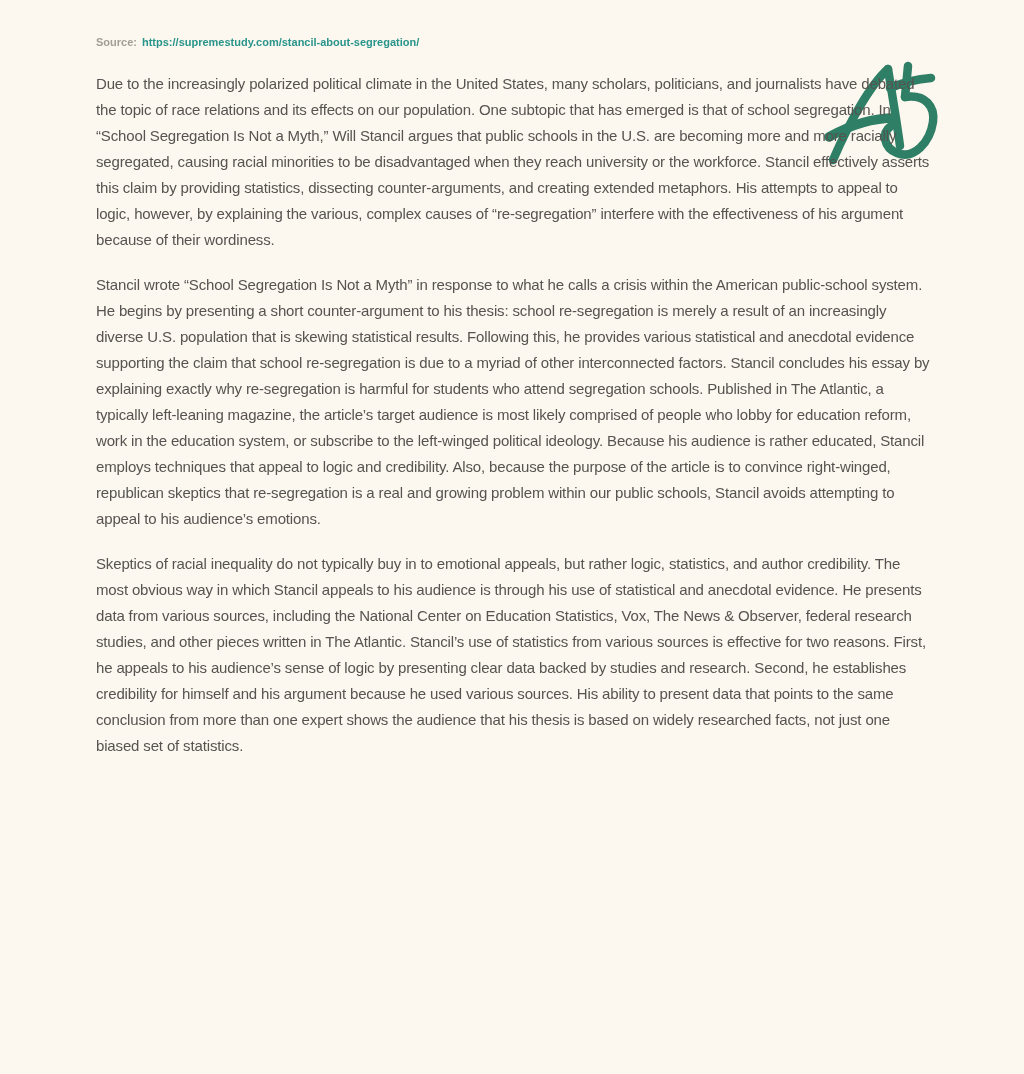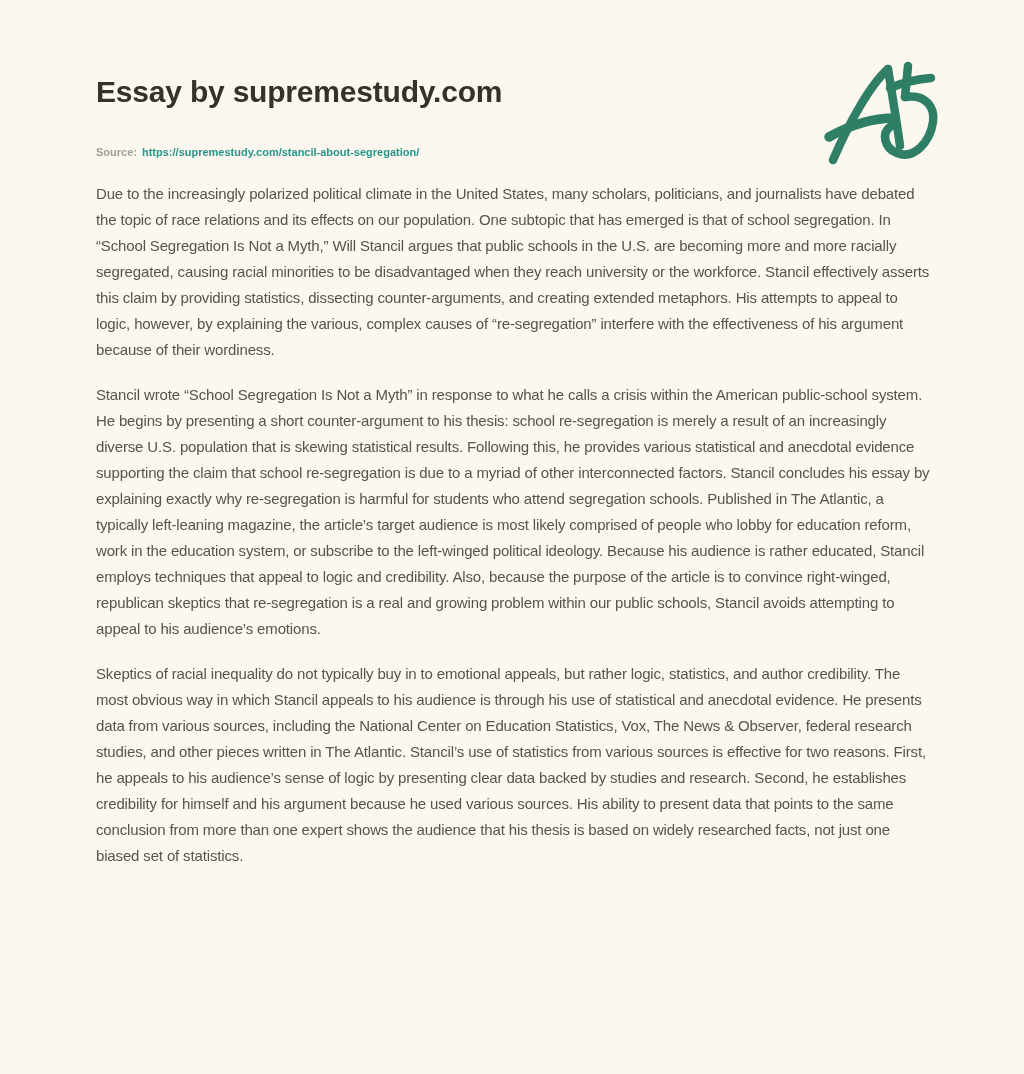--- a/index.html
+++ b/index.html
@@ -87,21 +87,20 @@
 
         <path d="M 86 6 C 85 16 84 27 83 37" stroke-width="8.5"></path>
 
         <path d="M 83 37 C 104 34 113 47 111 62 C 108 82 92 100 75 93 C 62 88 59 73 69 66" stroke-width="8.5"></path>
       </g>
     </svg>
   </div>
 
   <div class="content">
 
-    <h1 class="header-title">Essay by supremestudy.com</h1>
 
     <p class="source-line">
       <span class="label">Source:</span><a class="source-link" href="#">https://supremestudy.com/stancil-about-segregation/</a>
     </p>
 
 
     <div class="essay-body">
       <p class="para">Due to the increasingly polarized political climate in the United States, many scholars, politicians, and journalists have debated the topic of race relations and its effects on our population. One subtopic that has emerged is that of school segregation. In “School Segregation Is Not a Myth,” Will Stancil argues that public schools in the U.S. are becoming more and more racially segregated, causing racial minorities to be disadvantaged when they reach university or the workforce. Stancil effectively asserts this claim by providing statistics, dissecting counter-arguments, and creating extended metaphors. His attempts to appeal to logic, however, by explaining the various, complex causes of “re-segregation” interfere with the effectiveness of his argument because of their wordiness.</p>
       <p class="para">Stancil wrote “School Segregation Is Not a Myth” in response to what he calls a crisis within the American public-school system. He begins by presenting a short counter-argument to his thesis: school re-segregation is merely a result of an increasingly diverse U.S. population that is skewing statistical results. Following this, he provides various statistical and anecdotal evidence supporting the claim that school re-segregation is due to a myriad of other interconnected factors. Stancil concludes his essay by explaining exactly why re-segregation is harmful for students who attend segregation schools. Published in The Atlantic, a typically left-leaning magazine, the article’s target audience is most likely comprised of people who lobby for education reform, work in the education system, or subscribe to the left-winged political ideology. Because his audience is rather educated, Stancil employs techniques that appeal to logic and credibility. Also, because the purpose of the article is to convince right-winged, republican skeptics that re-segregation is a real and growing problem within our public schools, Stancil avoids attempting to appeal to his audience’s emotions.</p>
       <p class="para">Skeptics of racial inequality do not typically buy in to emotional appeals, but rather logic, statistics, and author credibility. The most obvious way in which Stancil appeals to his audience is through his use of statistical and anecdotal evidence. He presents data from various sources, including the National Center on Education Statistics, Vox, The News &amp; Observer, federal research studies, and other pieces written in The Atlantic. Stancil’s use of statistics from various sources is effective for two reasons. First, he appeals to his audience’s sense of logic by presenting clear data backed by studies and research. Second, he establishes credibility for himself and his argument because he used various sources. His ability to present data that points to the same conclusion from more than one expert shows the audience that his thesis is based on widely researched facts, not just one biased set of statistics.</p>

